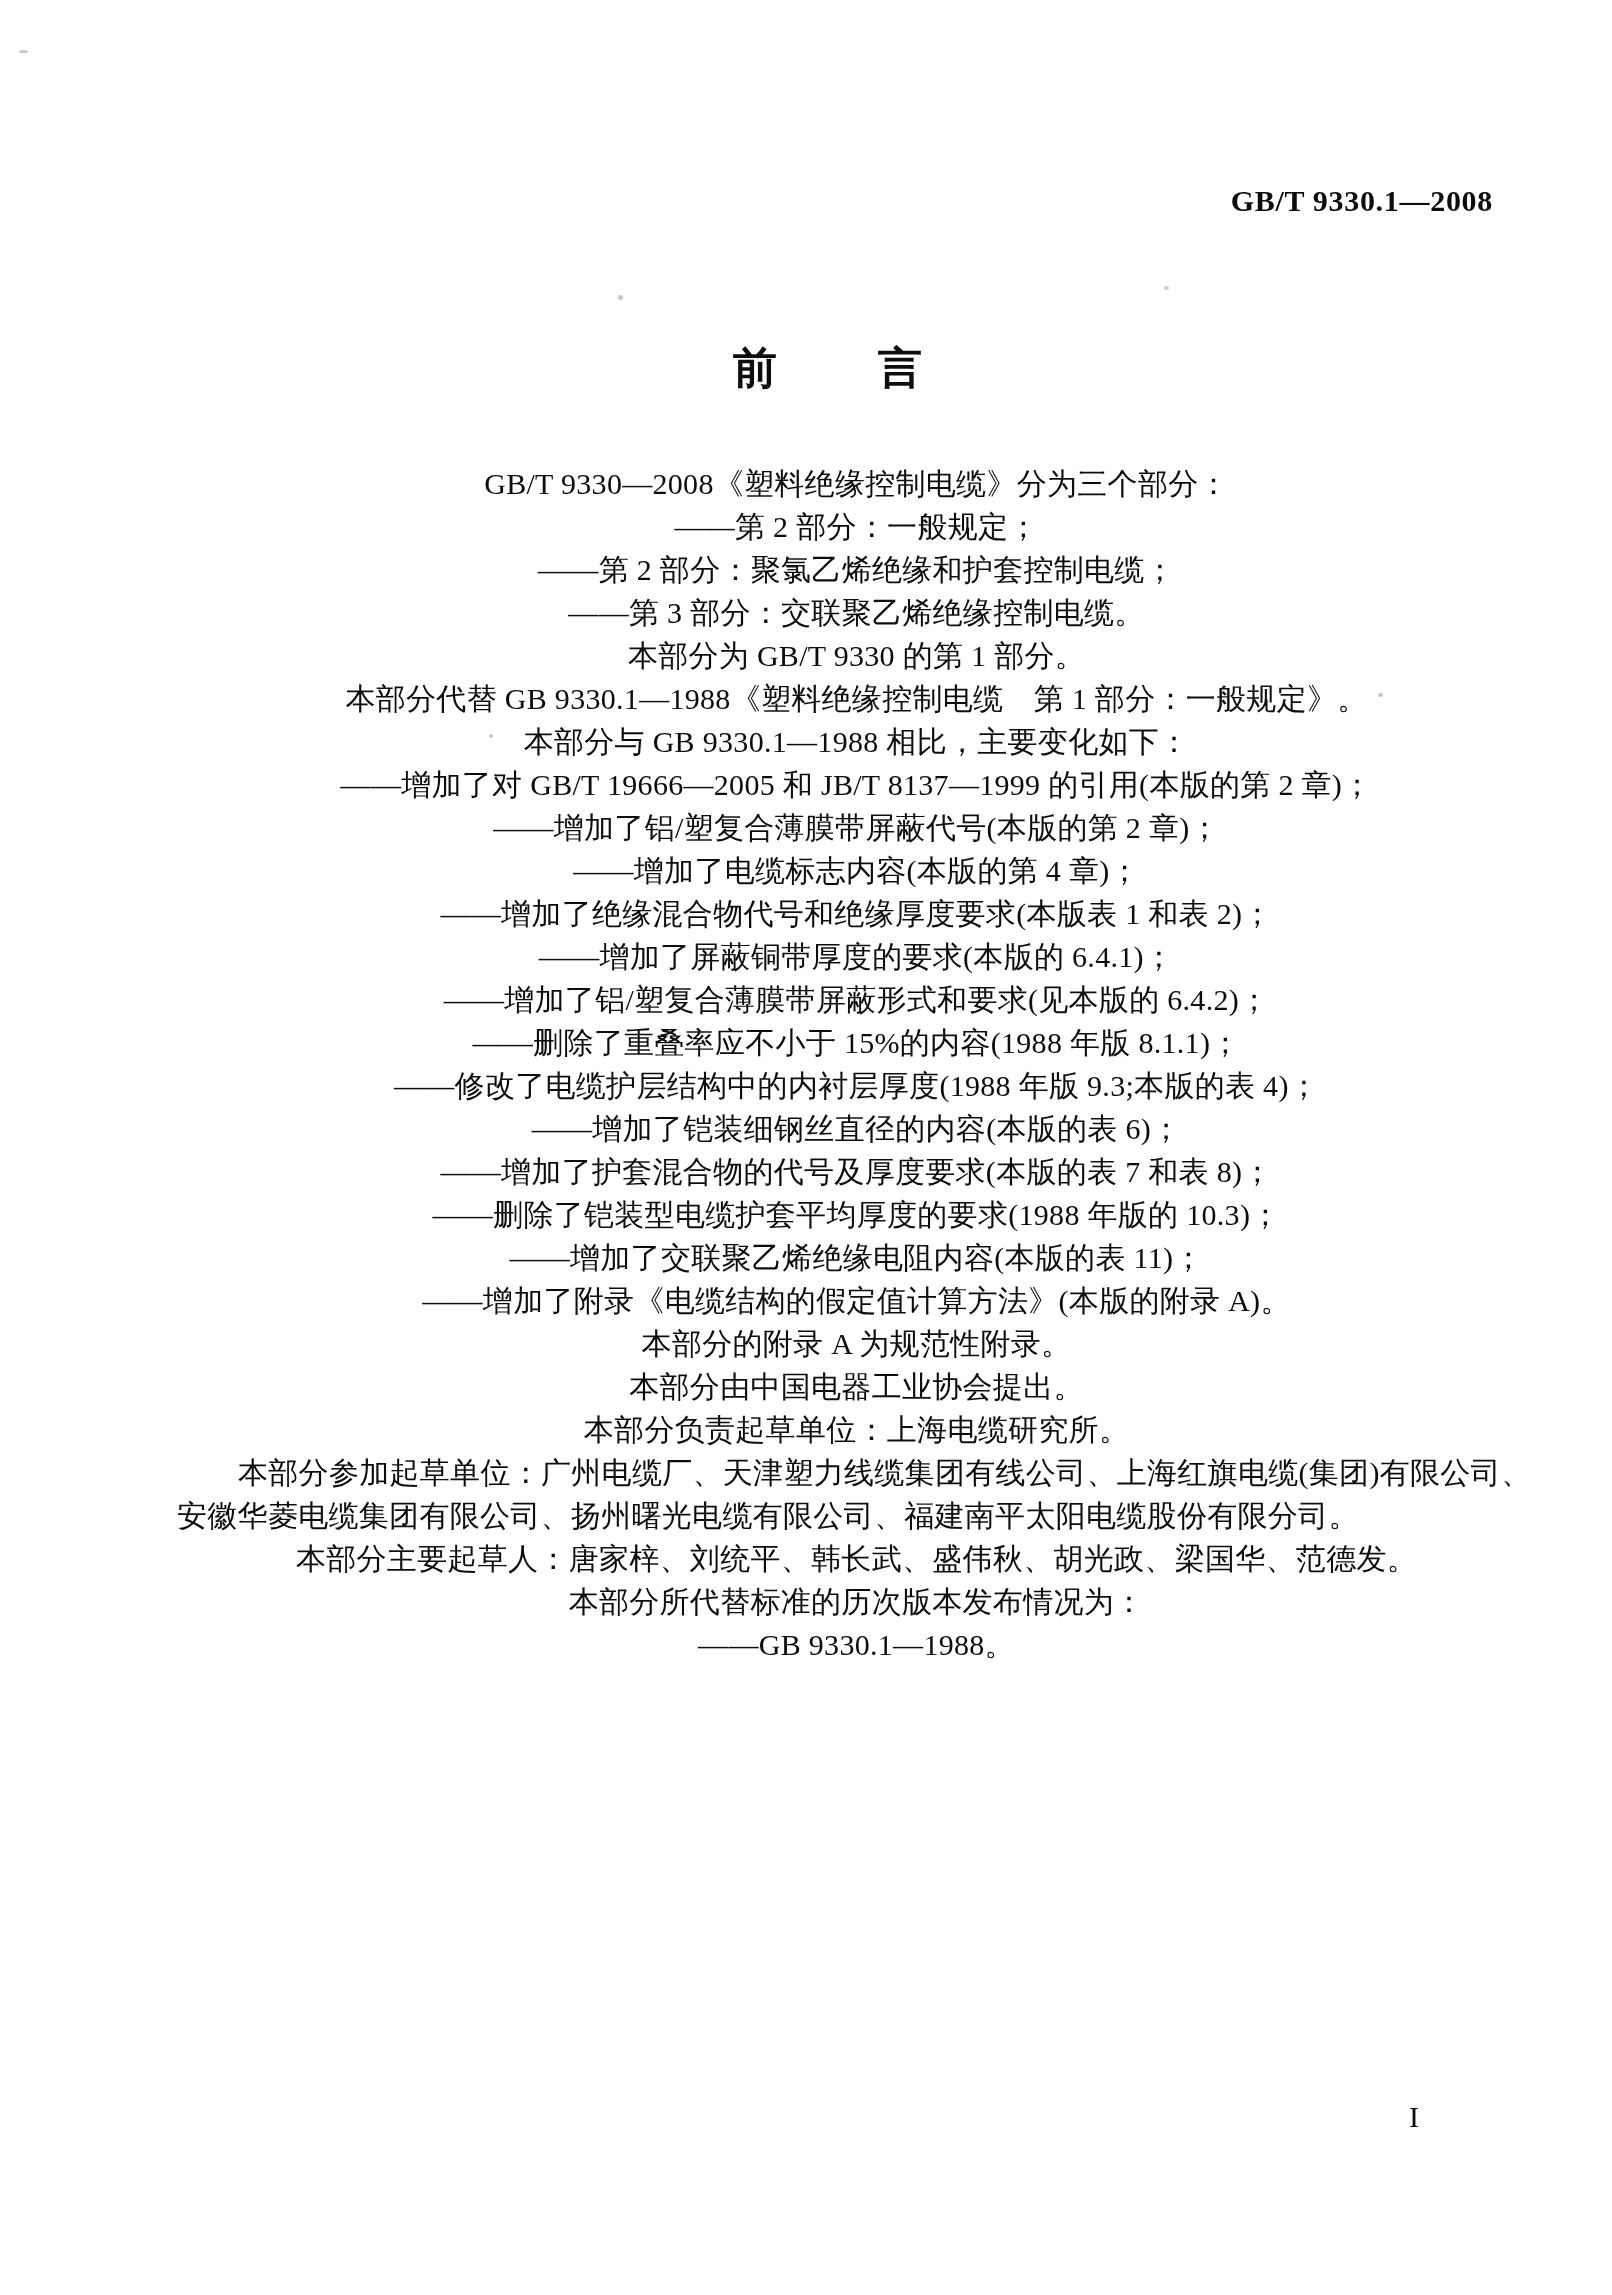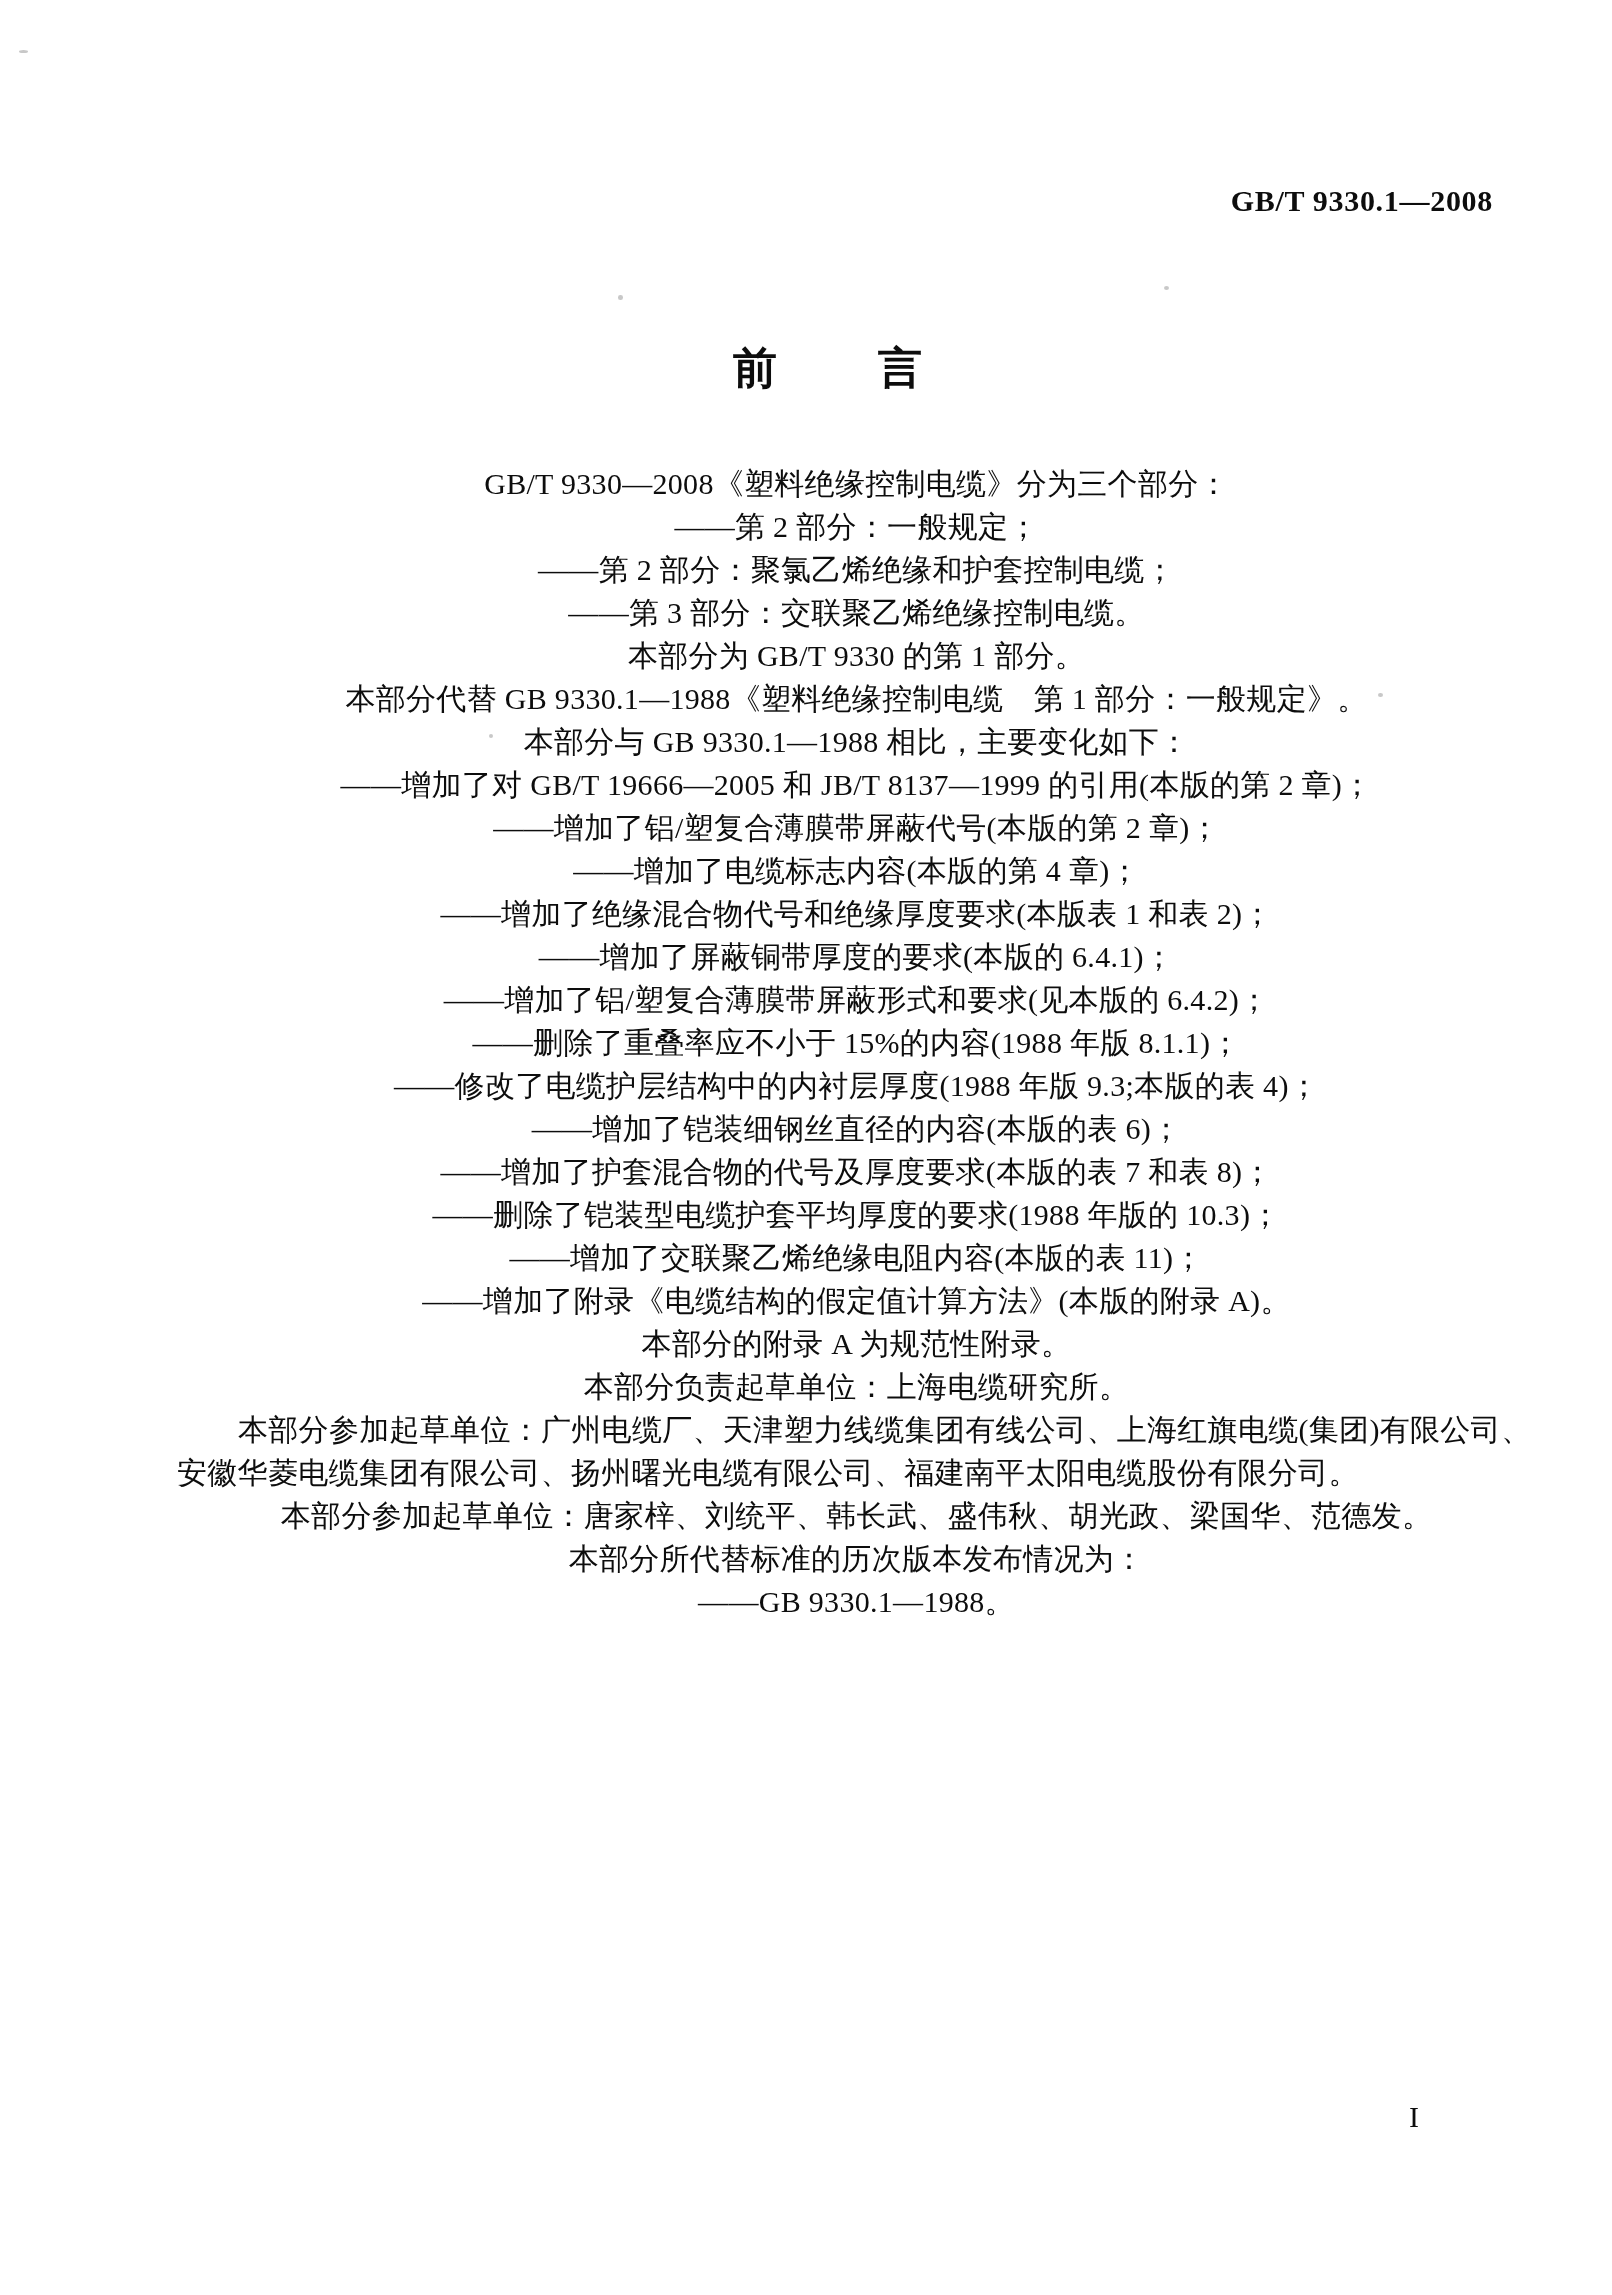--- a/index.html
+++ b/index.html
@@ -101,24 +101,25 @@
       <div class="line indent">——增加了屏蔽铜带厚度的要求(本版的 6.4.1)；</div>
       <div class="line indent">——增加了铝/塑复合薄膜带屏蔽形式和要求(见本版的 6.4.2)；</div>
       <div class="line indent">——删除了重叠率应不小于 15%的内容(1988 年版 8.1.1)；</div>
       <div class="line indent">——修改了电缆护层结构中的内衬层厚度(1988 年版 9.3;本版的表 4)；</div>
       <div class="line indent">——增加了铠装细钢丝直径的内容(本版的表 6)；</div>
       <div class="line indent">——增加了护套混合物的代号及厚度要求(本版的表 7 和表 8)；</div>
       <div class="line indent">——删除了铠装型电缆护套平均厚度的要求(1988 年版的 10.3)；</div>
       <div class="line indent">——增加了交联聚乙烯绝缘电阻内容(本版的表 11)；</div>
       <div class="line indent">——增加了附录《电缆结构的假定值计算方法》(本版的附录 A)。</div>
       <div class="line indent">本部分的附录 A 为规范性附录。</div>
+      <div class="line indent">本部分由中国电器工业协会提出。</div>
       <div class="line indent">本部分负责起草单位：上海电缆研究所。</div>
       <div class="line indent">本部分参加起草单位：广州电缆厂、天津塑力线缆集团有线公司、上海红旗电缆(集团)有限公司、</div>
       <div class="line">安徽华菱电缆集团有限公司、扬州曙光电缆有限公司、福建南平太阳电缆股份有限分司。</div>
-      <div class="line indent">本部分参加起草单位：唐家梓、刘统平、韩长武、盛伟秋、胡光政、梁国华、范德发。</div>
+      <div class="line indent">本部分主要起草人：唐家梓、刘统平、韩长武、盛伟秋、胡光政、梁国华、范德发。</div>
       <div class="line indent">本部分所代替标准的历次版本发布情况为：</div>
       <div class="line indent">——GB 9330.1—1988。</div>
     </div>
 
   <div class="page-number">I</div>
 
   <div class="speckle s1"></div>
   <div class="speckle s2"></div>
   <div class="speckle s3"></div>
   <div class="speckle s4"></div>

